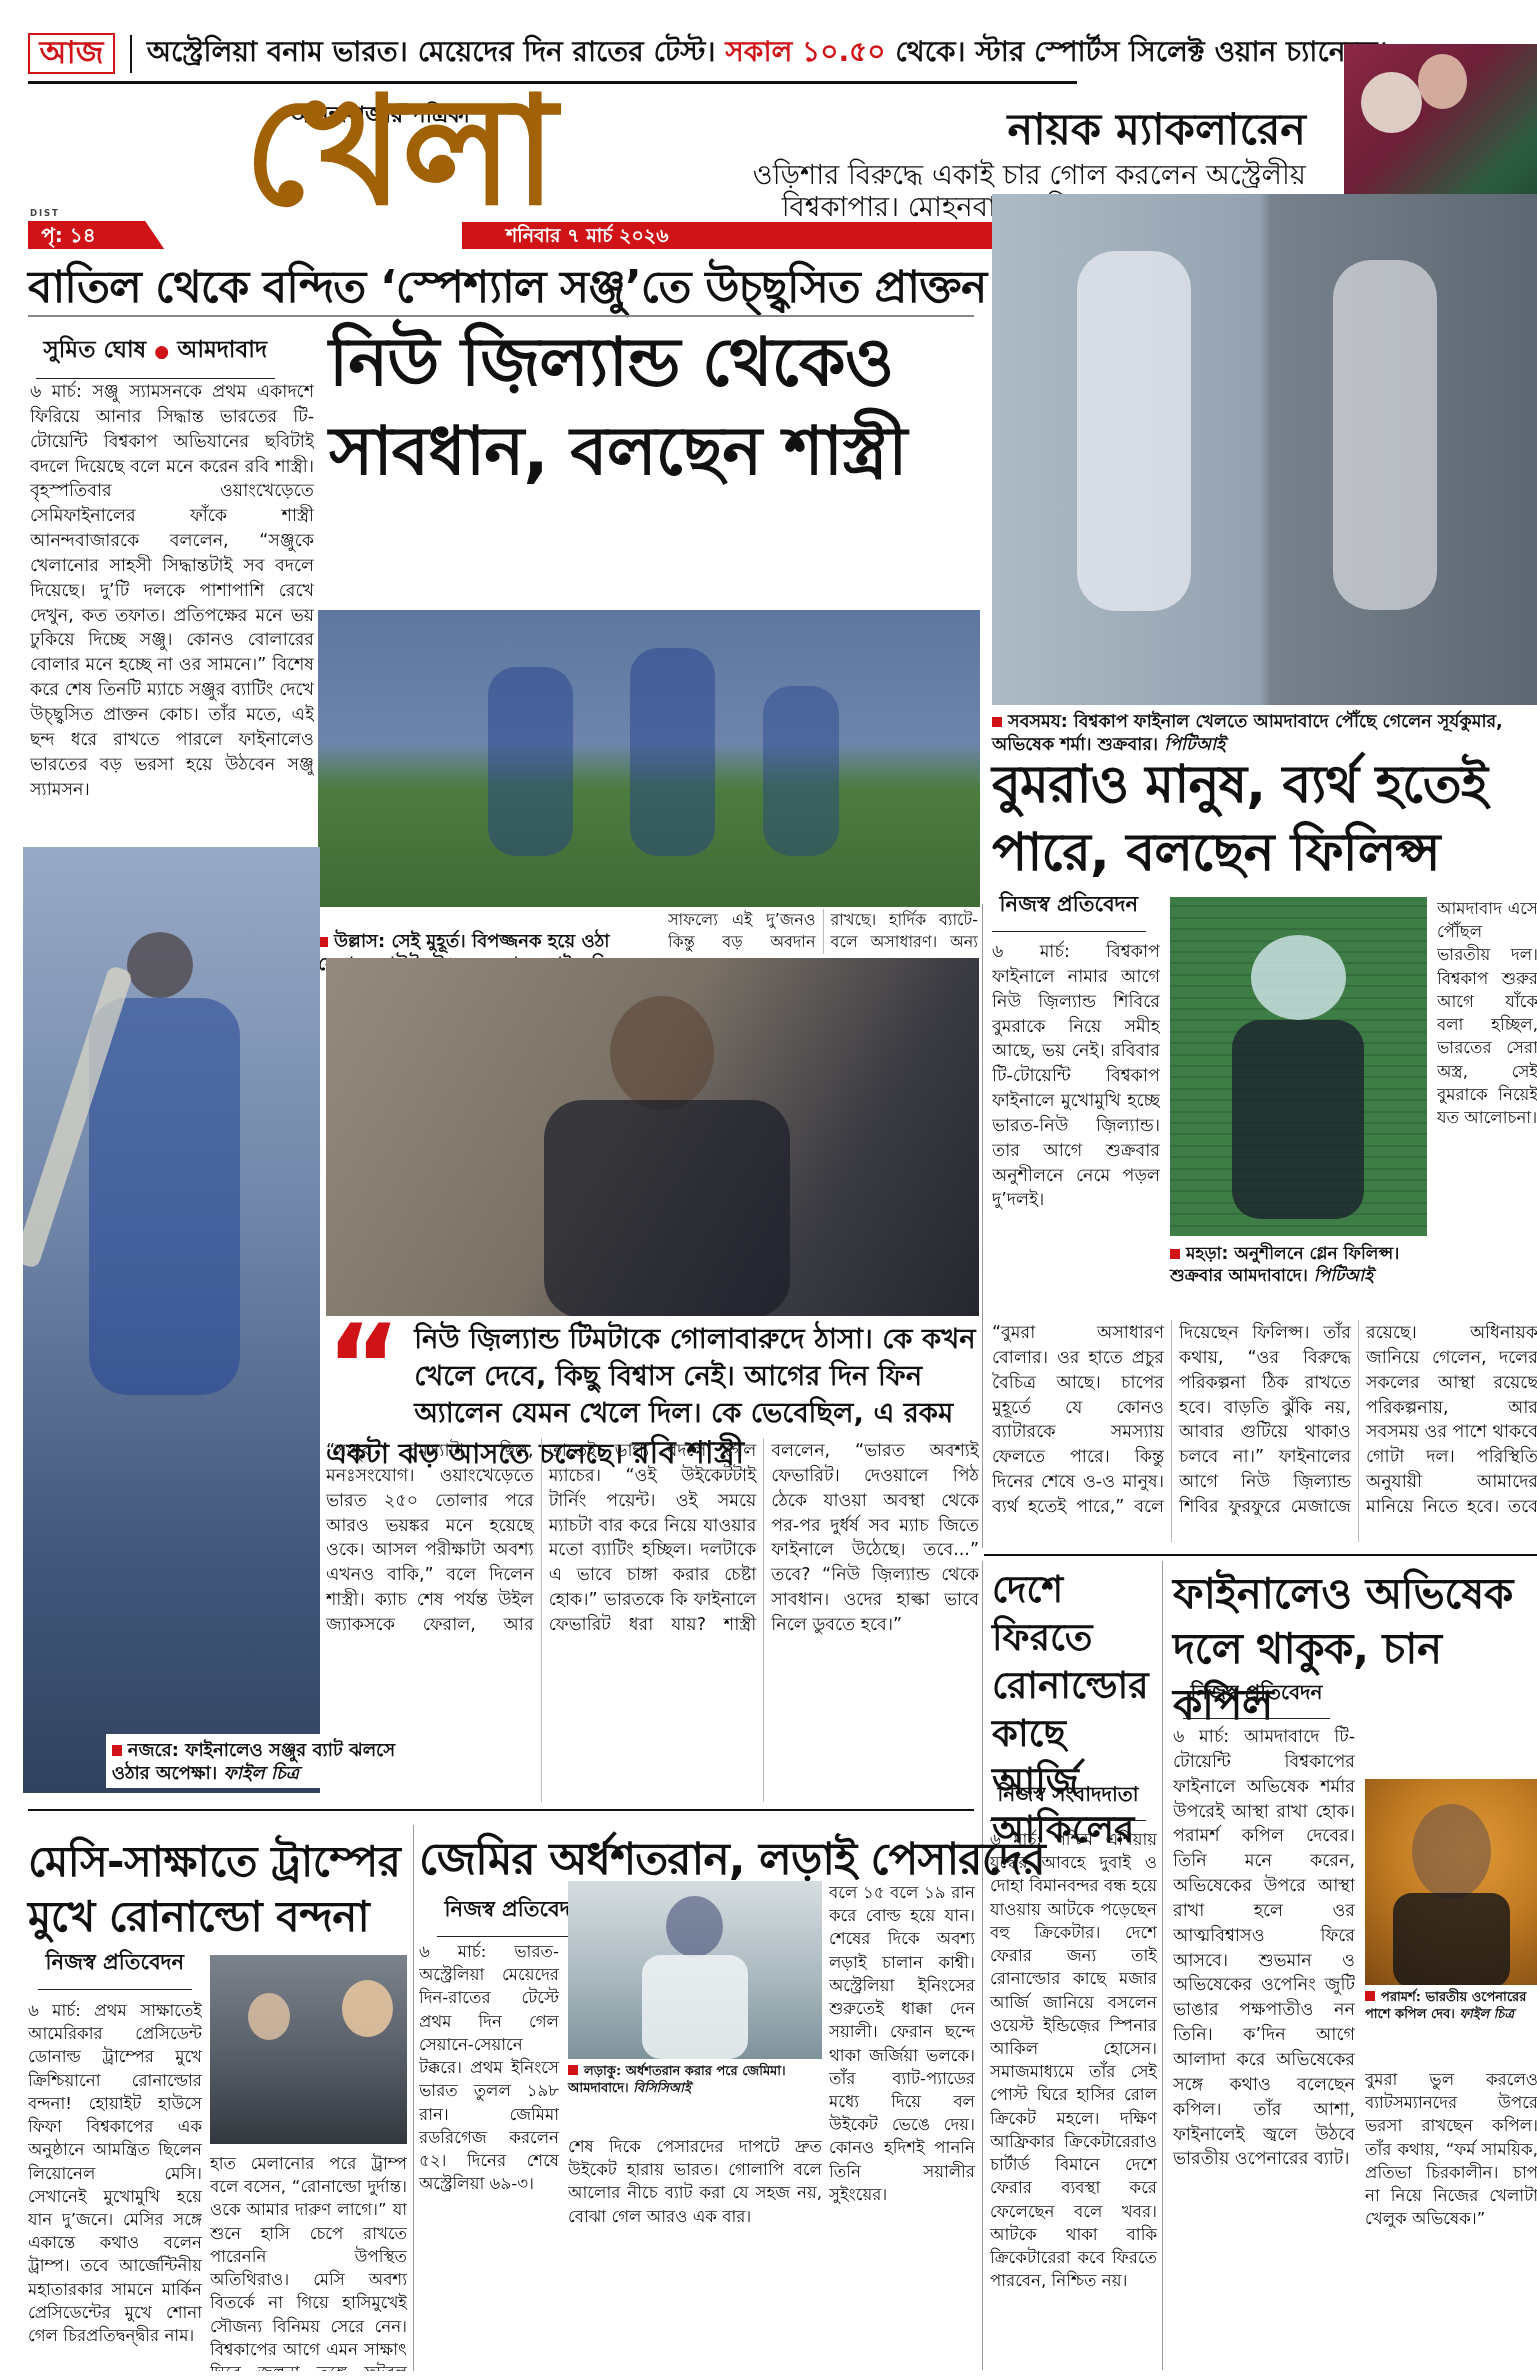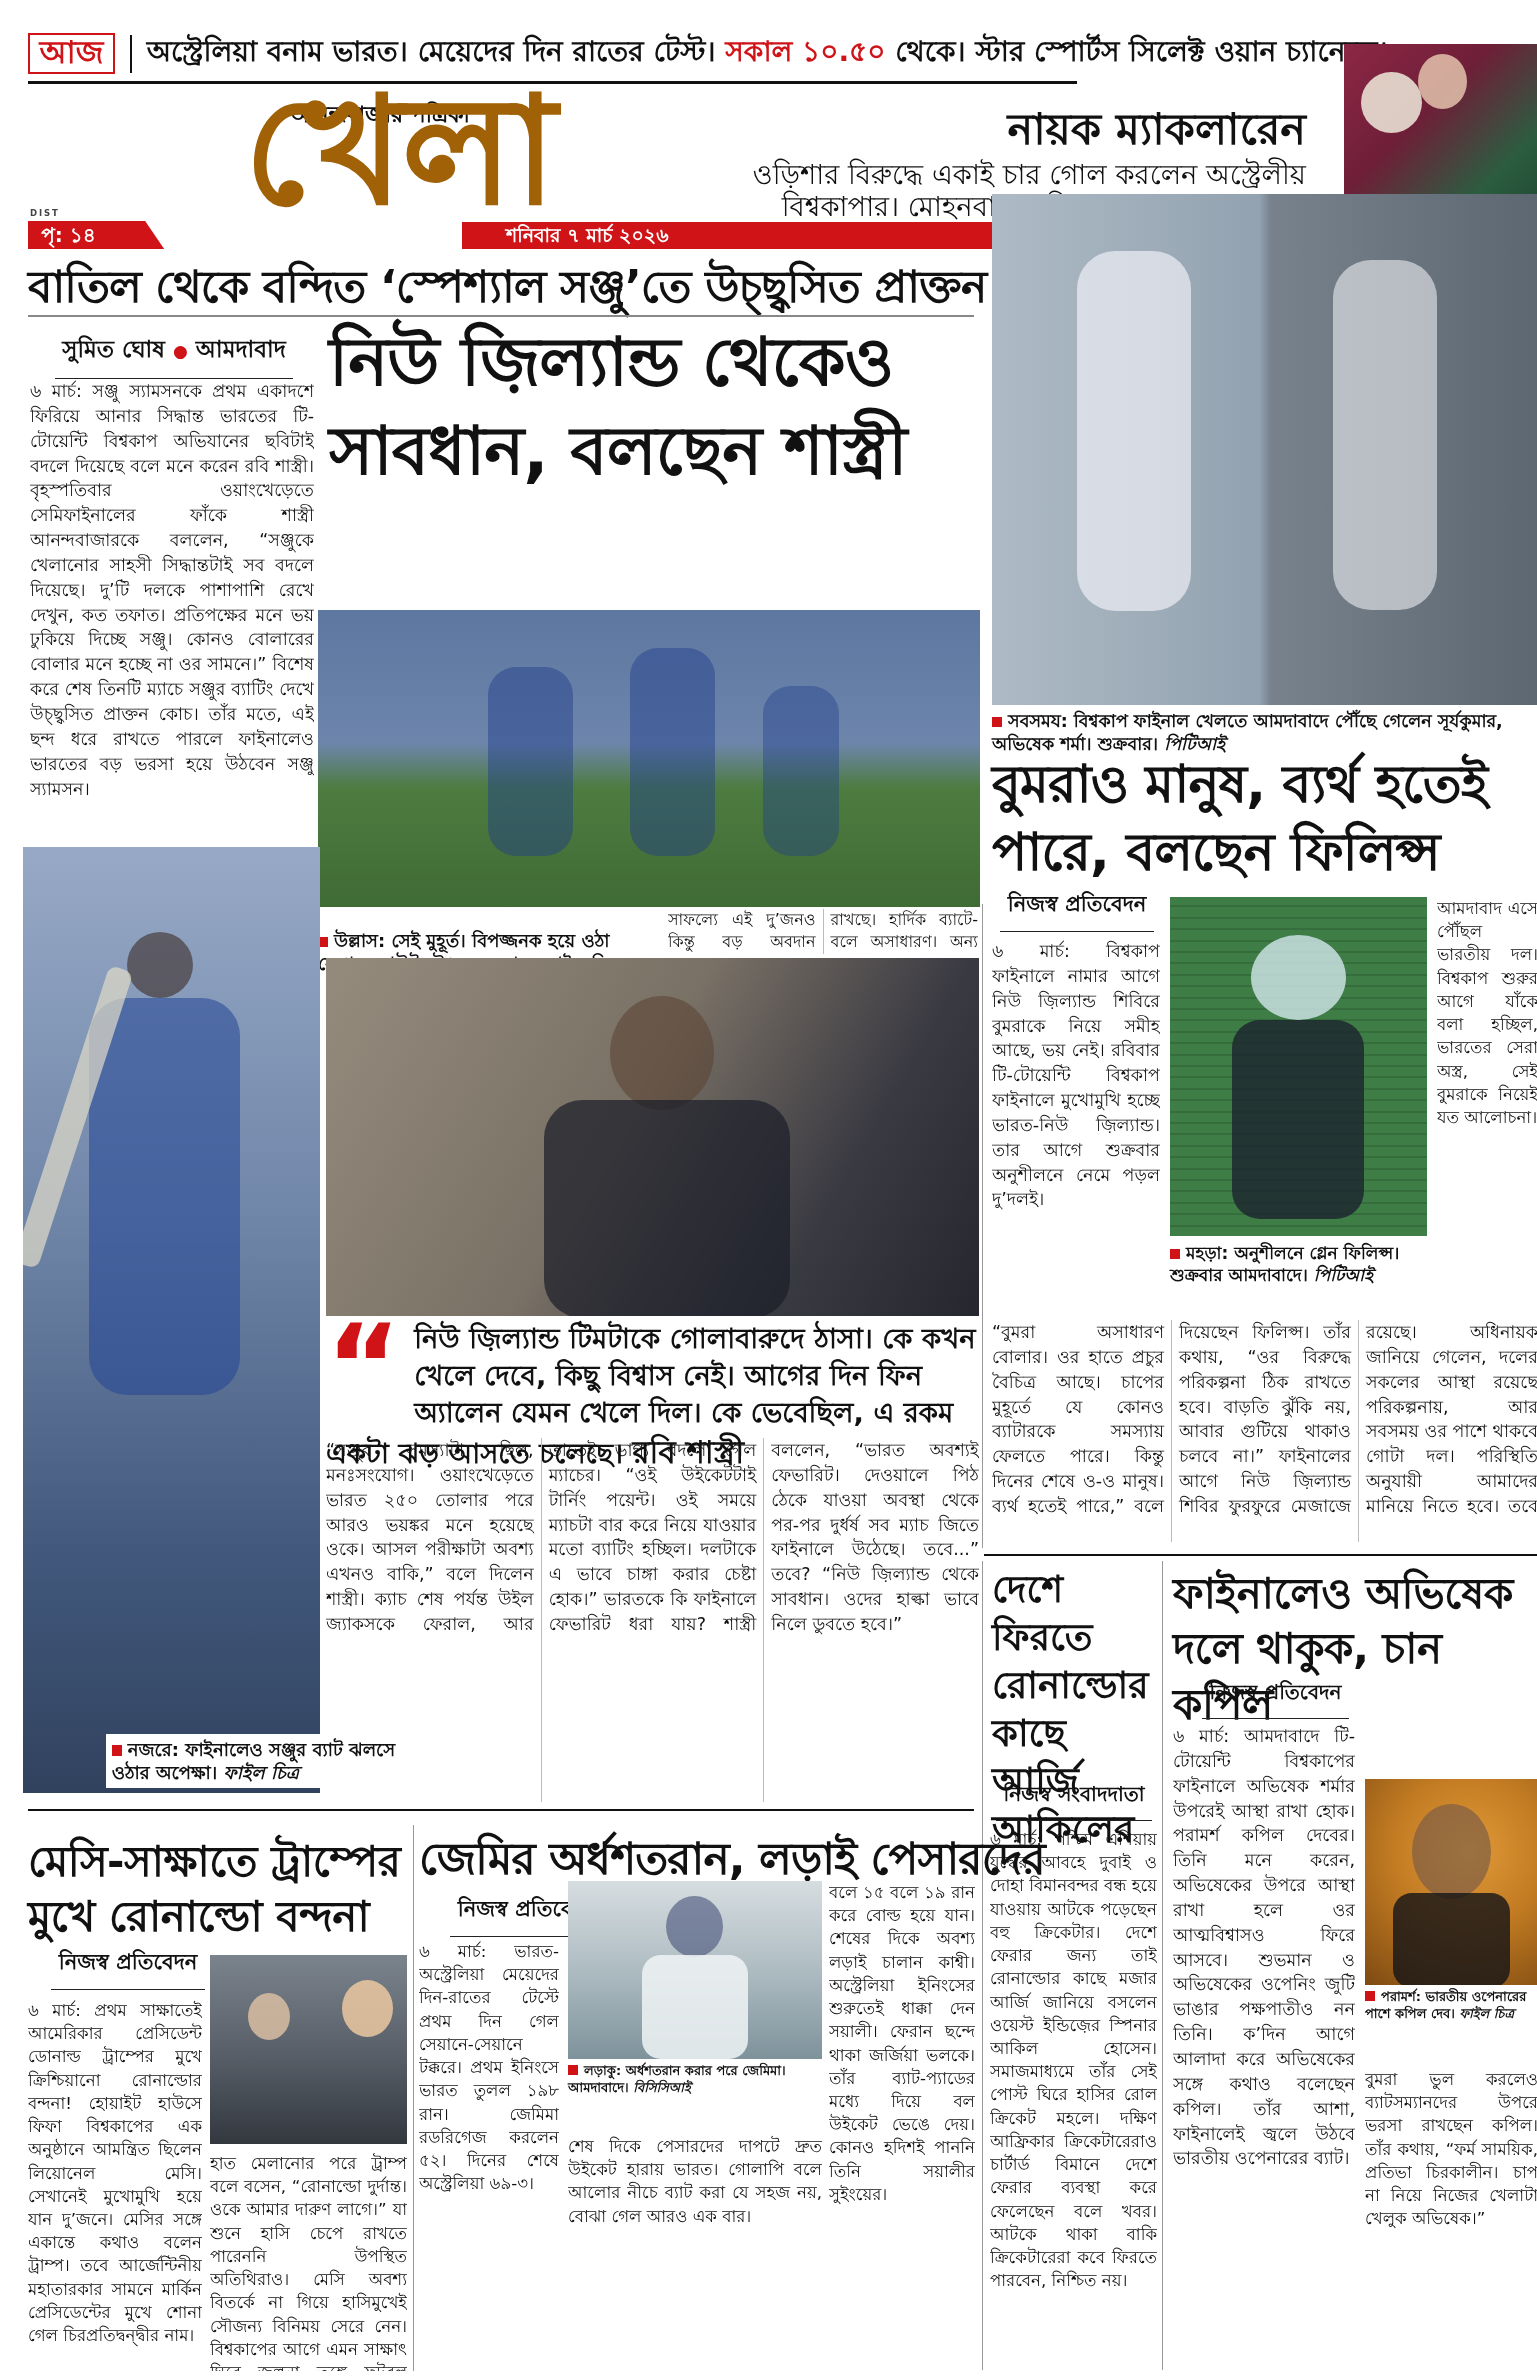--- a/index.html
+++ b/index.html
@@ -26,21 +26,21 @@
   .badge{display:inline-block;background:#d01317;color:#fff;font-size:20px;font-weight:bold;
          padding:0 6.6px 1.9px 6.6px;margin-left:5.7px;}
   
   .strap{font-size:44px;font-weight:bold;letter-spacing:-0.9px;white-space:nowrap;}
   .h-main{font-size:67px;font-weight:bold;line-height:1.33;letter-spacing:-0.9px;}
   .h-xl{font-size:52px;font-weight:bold;line-height:1.3;letter-spacing:-0.9px;}
   .h-md{font-size:42px;font-weight:bold;line-height:1.32;letter-spacing:-0.5px;}
   .h-sm{font-size:37px;font-weight:bold;line-height:1.3;}
   .h-one{font-size:44px;font-weight:bold;white-space:nowrap;letter-spacing:-0.9px;}
   
-  .byline{text-align:center;font-weight:bold;font-size:23px;}
+  .byline{font-weight:bold;font-size:23px;}
   .byline .inner{display:inline-block;border-bottom:1.9px solid #222;padding:0 7.6px 7.6px 7.6px;}
   .reddot{color:#d01317;font-size:17px;vertical-align:middle;}
   
   .body-txt{font-size:17.5px;line-height:1.42;text-align:justify;overflow:hidden;}
   .body-sm{font-size:16.6px;line-height:1.4;text-align:justify;overflow:hidden;}
   .cols3{column-count:3;column-gap:15px;column-rule:0.9px solid #bbb;}
   .cols2{column-count:2;column-gap:15px;column-rule:0.9px solid #bbb;}
   
   .cap{font-size:18px;font-weight:bold;line-height:1.3;}
   .cap i{font-weight:bold;}

